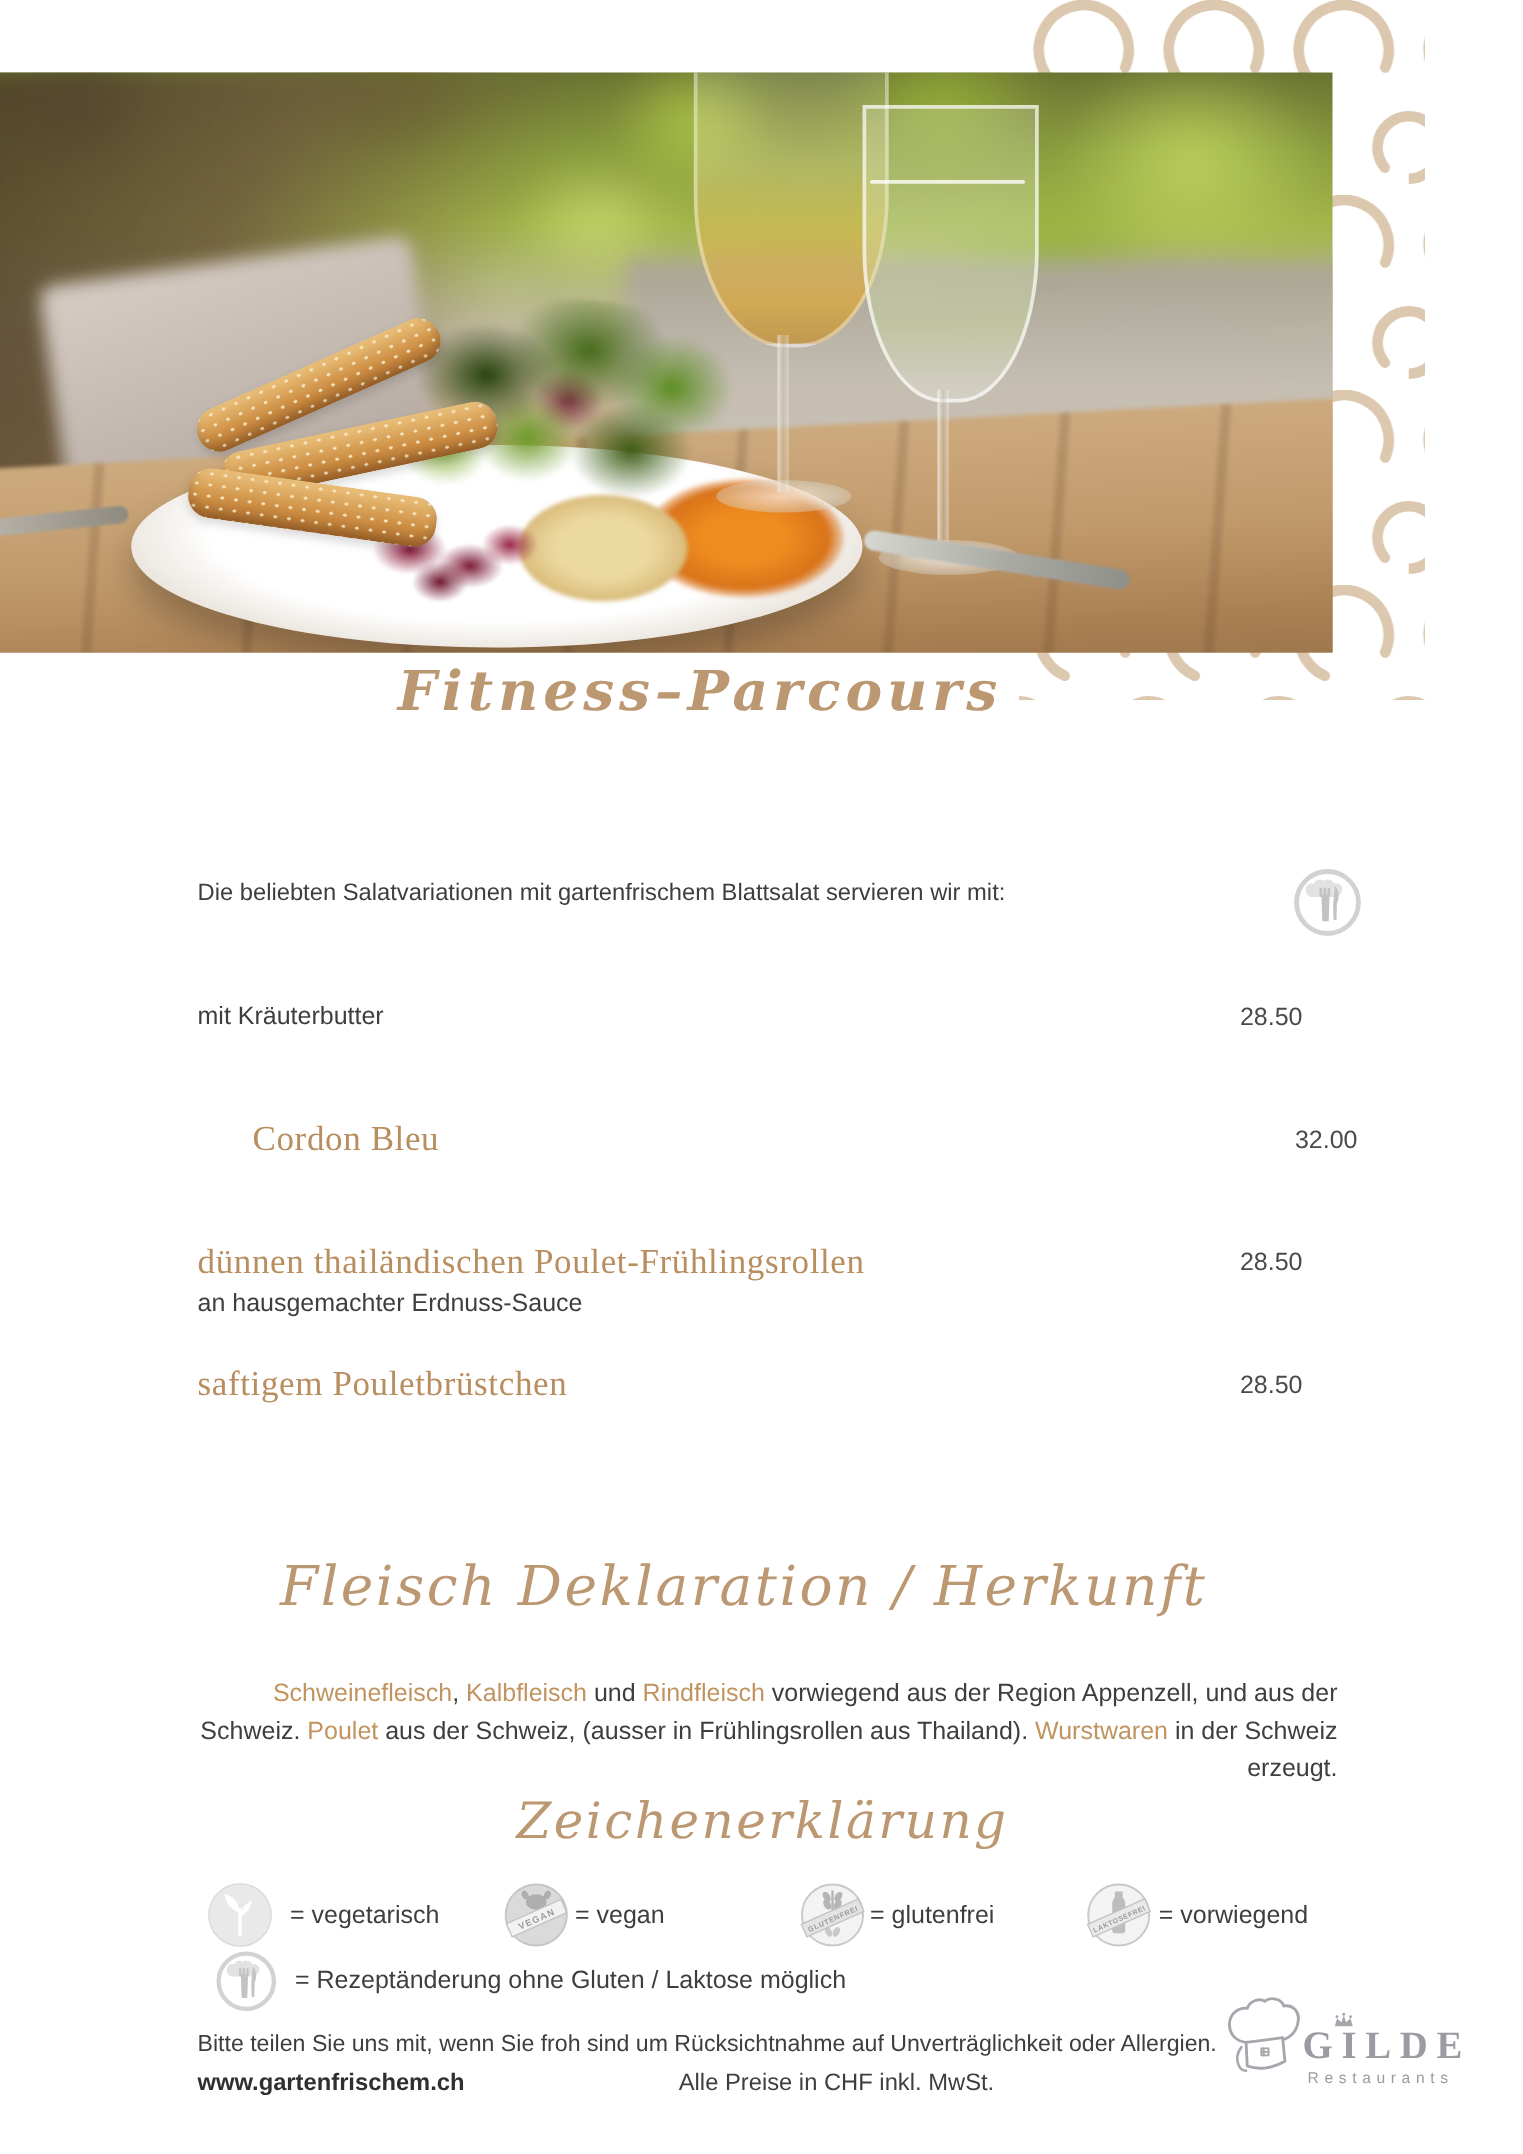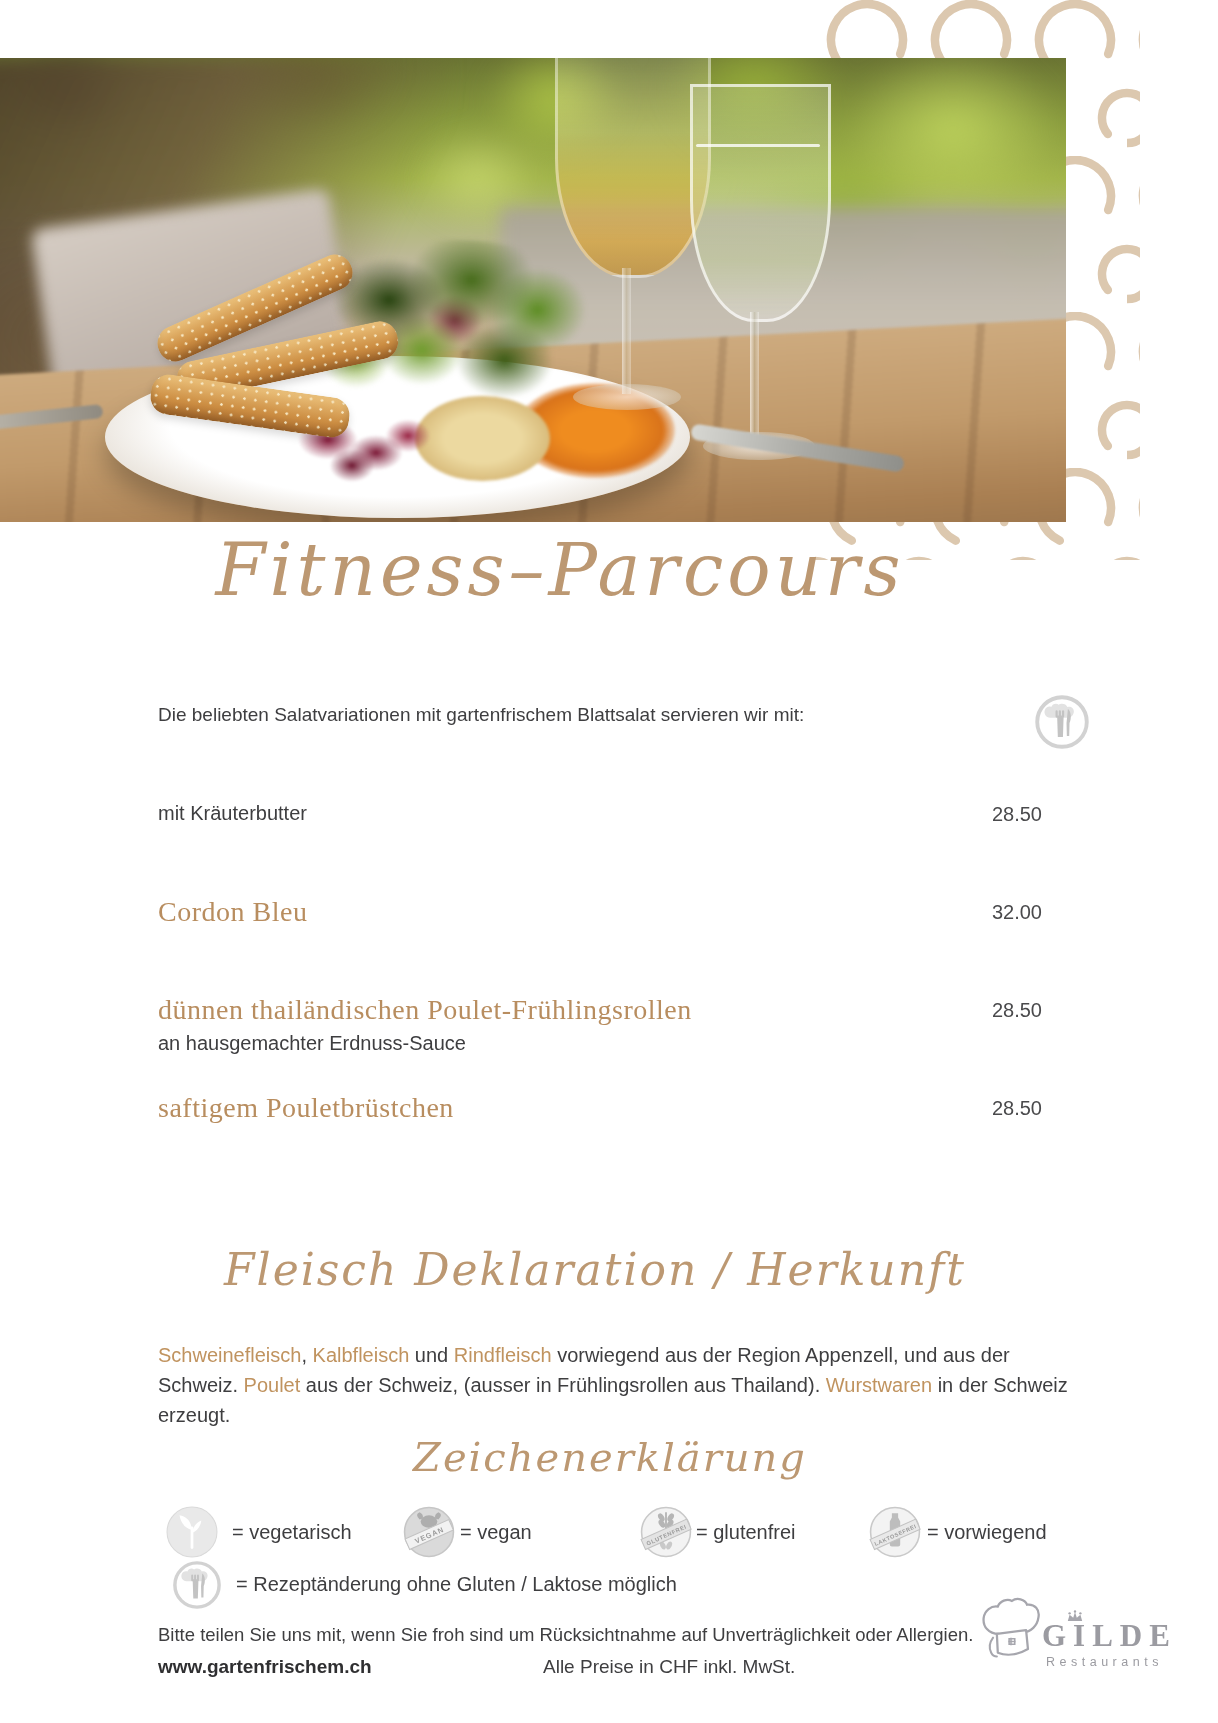--- a/index.html
+++ b/index.html
@@ -66,33 +66,33 @@
   .gv-line{left:696px;top:86px;width:124px;height:3px;background:#ffffffcc;border-radius:2px;}
   .gv-stem{left:750px;top:254px;width:9px;height:132px;background:linear-gradient(90deg,#ffffffaa,#b9b49a66,#ffffff66);}
   .gv-base{left:703px;top:374px;width:112px;height:28px;border-radius:50%;background:radial-gradient(#ffffffbb,#a8a18c55);}
   .ph-knife{left:690px;top:382px;width:215px;height:16px;transform:rotate(9deg);border-radius:8px;filter:blur(1px);
     background:linear-gradient(90deg,#d7d7d2,#a9a9a4 55%,#8f8f8a);}
   .ph-fork{left:-12px;top:352px;width:115px;height:14px;transform:rotate(-6deg);border-radius:7px;filter:blur(1px);
     background:linear-gradient(90deg,#b9b4a9,#8f8a80);}
 
   
   .script{font-family:"DejaVu Serif",serif;font-style:italic;color:#bc9872;text-align:center;font-weight:400;}
-  .main-title{left:120px;top:528px;width:880px;font-size:72px;letter-spacing:4px;z-index:3;}
+  .main-title{left:120px;top:528px;width:880px;font-size:44px;letter-spacing:4px;z-index:3;font-weight:bold;}
   .fleisch-title{left:140px;top:1244px;width:910px;font-size:44px;letter-spacing:2px;}
   .zeichen-title{left:160px;top:1434px;width:900px;font-size:40px;letter-spacing:2px;}
 
   .body-text{color:#3e3e40;font-size:19px;}
   .intro{left:158px;top:704px;width:780px;}
 
   .menu-row{left:158px;width:884px;height:66px;}
   .item-name{font-family:"Liberation Serif",serif;font-size:28px;line-height:34px;color:#b88d5f;letter-spacing:.5px;}
   .item-desc{font-size:20px;line-height:26px;color:#3e3e40;margin-top:3px;}
   .item-price{position:absolute;right:0;top:6px;font-size:20px;color:#4a4a4c;}
 
-  .declaration{left:158px;top:1340px;width:912px;font-size:20px;line-height:30px;color:#3e3e40;}
+  .declaration{left:158px;top:1340px;width:912px;font-size:20px;line-height:30px;color:#3e3e40;text-align:right;}
   .declaration .hl{color:#c0935f;}
 
   .legend-label{font-size:20px;color:#3e3e40;line-height:52px;white-space:nowrap;}
   .footer-note{left:158px;top:1624px;font-size:18.5px;color:#3e3e40;}
   .website{left:158px;top:1656px;font-size:19px;font-weight:bold;color:#2f2f31;}
   .price-note{left:543px;top:1656px;font-size:19px;color:#3e3e40;}
 
   .logo{left:978px;top:1592px;width:210px;height:95px;}
   .logo-name{position:absolute;left:64px;top:26px;font-family:"Liberation Serif",serif;font-size:31px;letter-spacing:7px;color:#9b9ba1;font-weight:bold;}
   .logo-sub{position:absolute;left:68px;top:63px;font-size:12.5px;letter-spacing:4.5px;color:#9b9ba1;}
@@ -148,21 +148,21 @@
     <path d="M15 22 C11 22 9 18 10 15 C11 12 14 11 16 12 C17 9 21 8 23 10 C25 8 30 9 31 12 C34 11 37 13 37 16 C37 19 35 22 31 22 Z" fill="#e2e2e2"></path>
     <path d="M21 16 v5 m3 -5 v5 m3 -5 v5 M22.5 21 h4 l-.6 18 h-2.8 Z" stroke="#c3c3c3" stroke-width="2" fill="#c3c3c3" stroke-linecap="round"></path>
     <path d="M31.5 14 c3 2 3.5 9 1.5 13 l-.3 12 h-2.2 l-.3 -12 Z" fill="#c3c3c3"></path>
   </svg>
 </div>
 
 <div class="abs menu-row" style="top:797px;">
   <div class="item-desc">mit Kräuterbutter</div>
   <div class="item-price">28.50</div>
 </div>
-<div class="abs menu-row" style="top:895px;">
+<div class="abs menu-row" style="top:895px;margin-left:44px;">
   <div class="item-name">Cordon Bleu</div>
   <div class="item-price">32.00</div>
 </div>
 <div class="abs menu-row" style="top:993px;">
   <div class="item-name">dünnen thailändischen Poulet-Frühlingsrollen</div>
   <div class="item-desc">an hausgemachter Erdnuss-Sauce</div>
   <div class="item-price">28.50</div>
 </div>
 <div class="abs menu-row" style="top:1091px;">
   <div class="item-name">saftigem Pouletbrüstchen</div>

